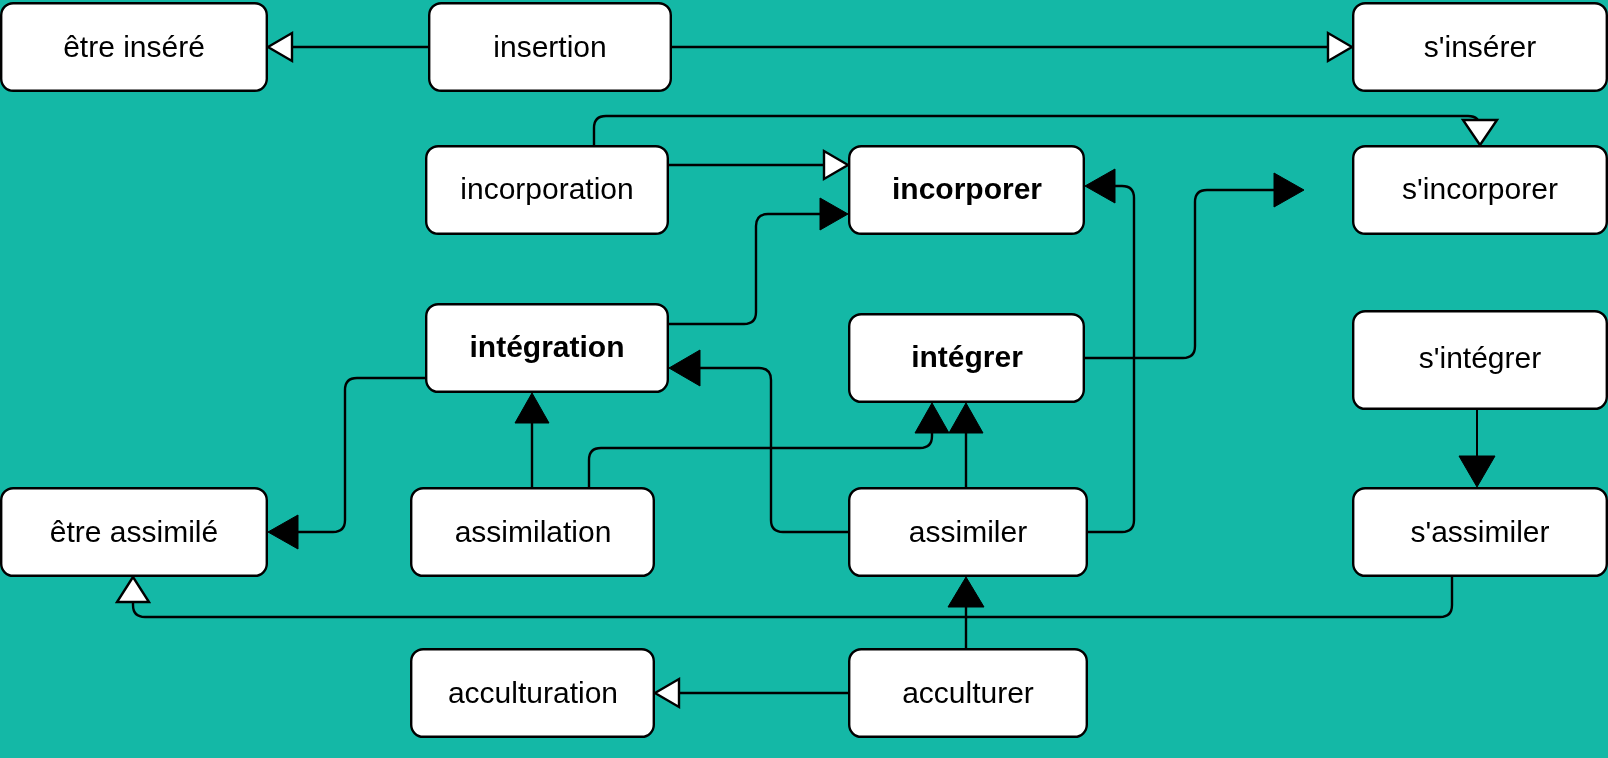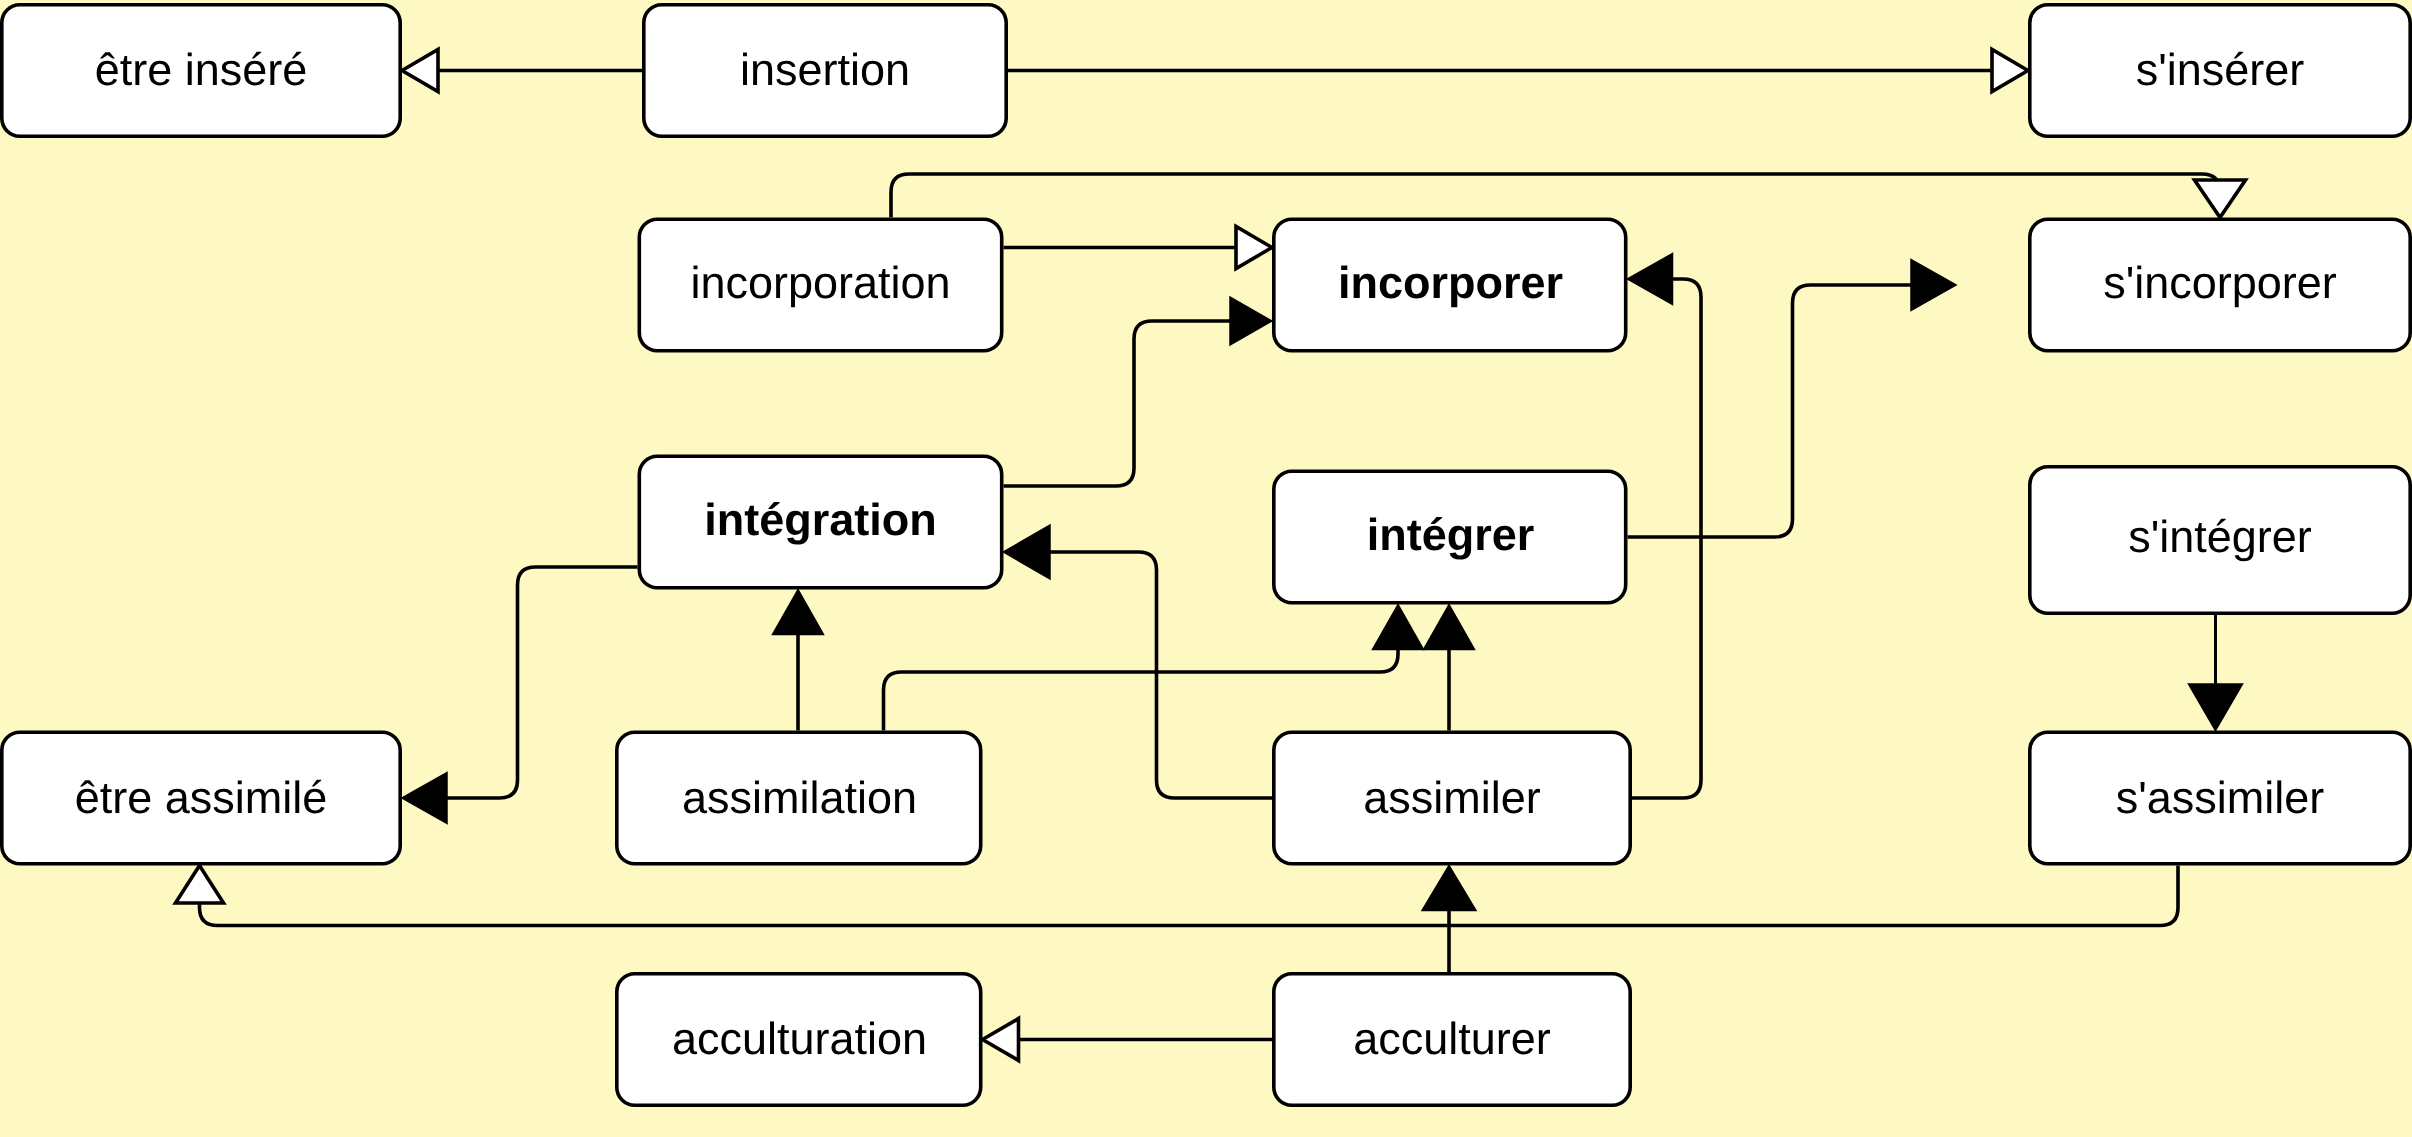--- a/index.html
+++ b/index.html
@@ -7,21 +7,21 @@
     padding: 0;
     background: #ffffff;
   }
   body {
     font-family: "Liberation Sans", sans-serif;
   }
   #diagram-root {
     position: relative;
     width: 1608px;
     height: 758px;
-    background: #fef9c3;
+    background: #14b8a6;
     overflow: hidden;
   }
   svg.diagram-canvas {
     position: absolute;
     top: 0;
     left: 0;
     width: 1608px;
     height: 758px;
     display: block;
   }

